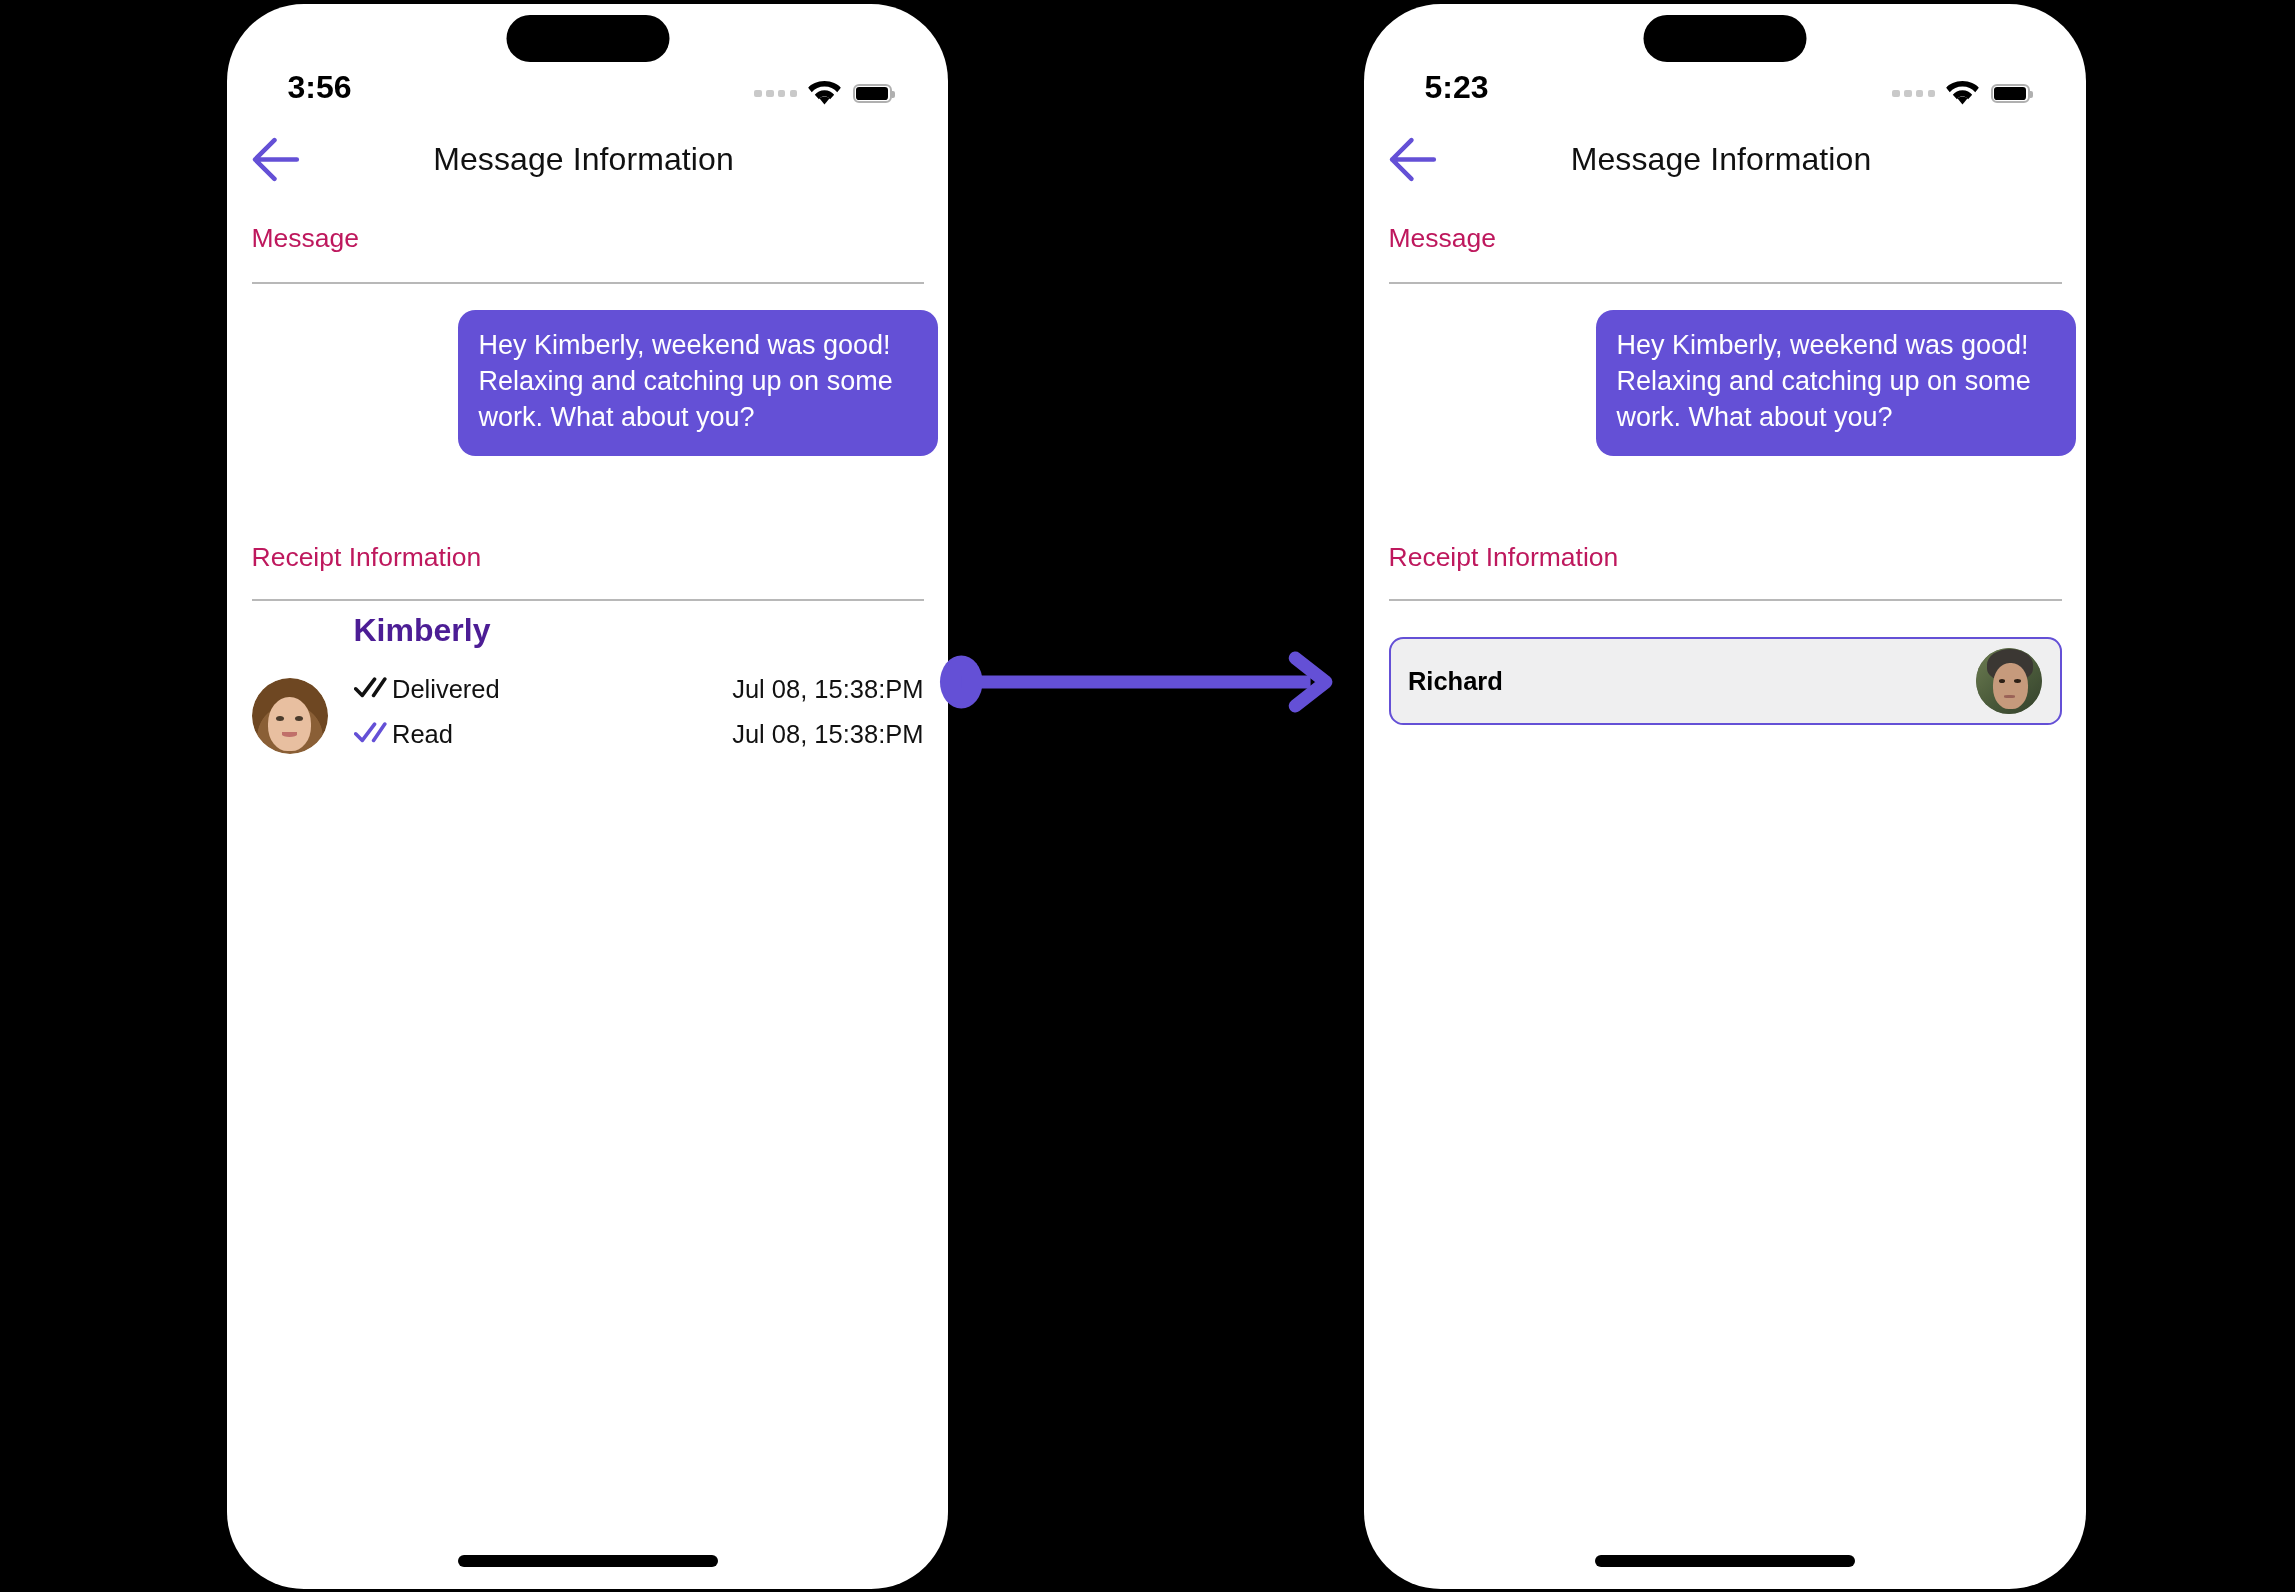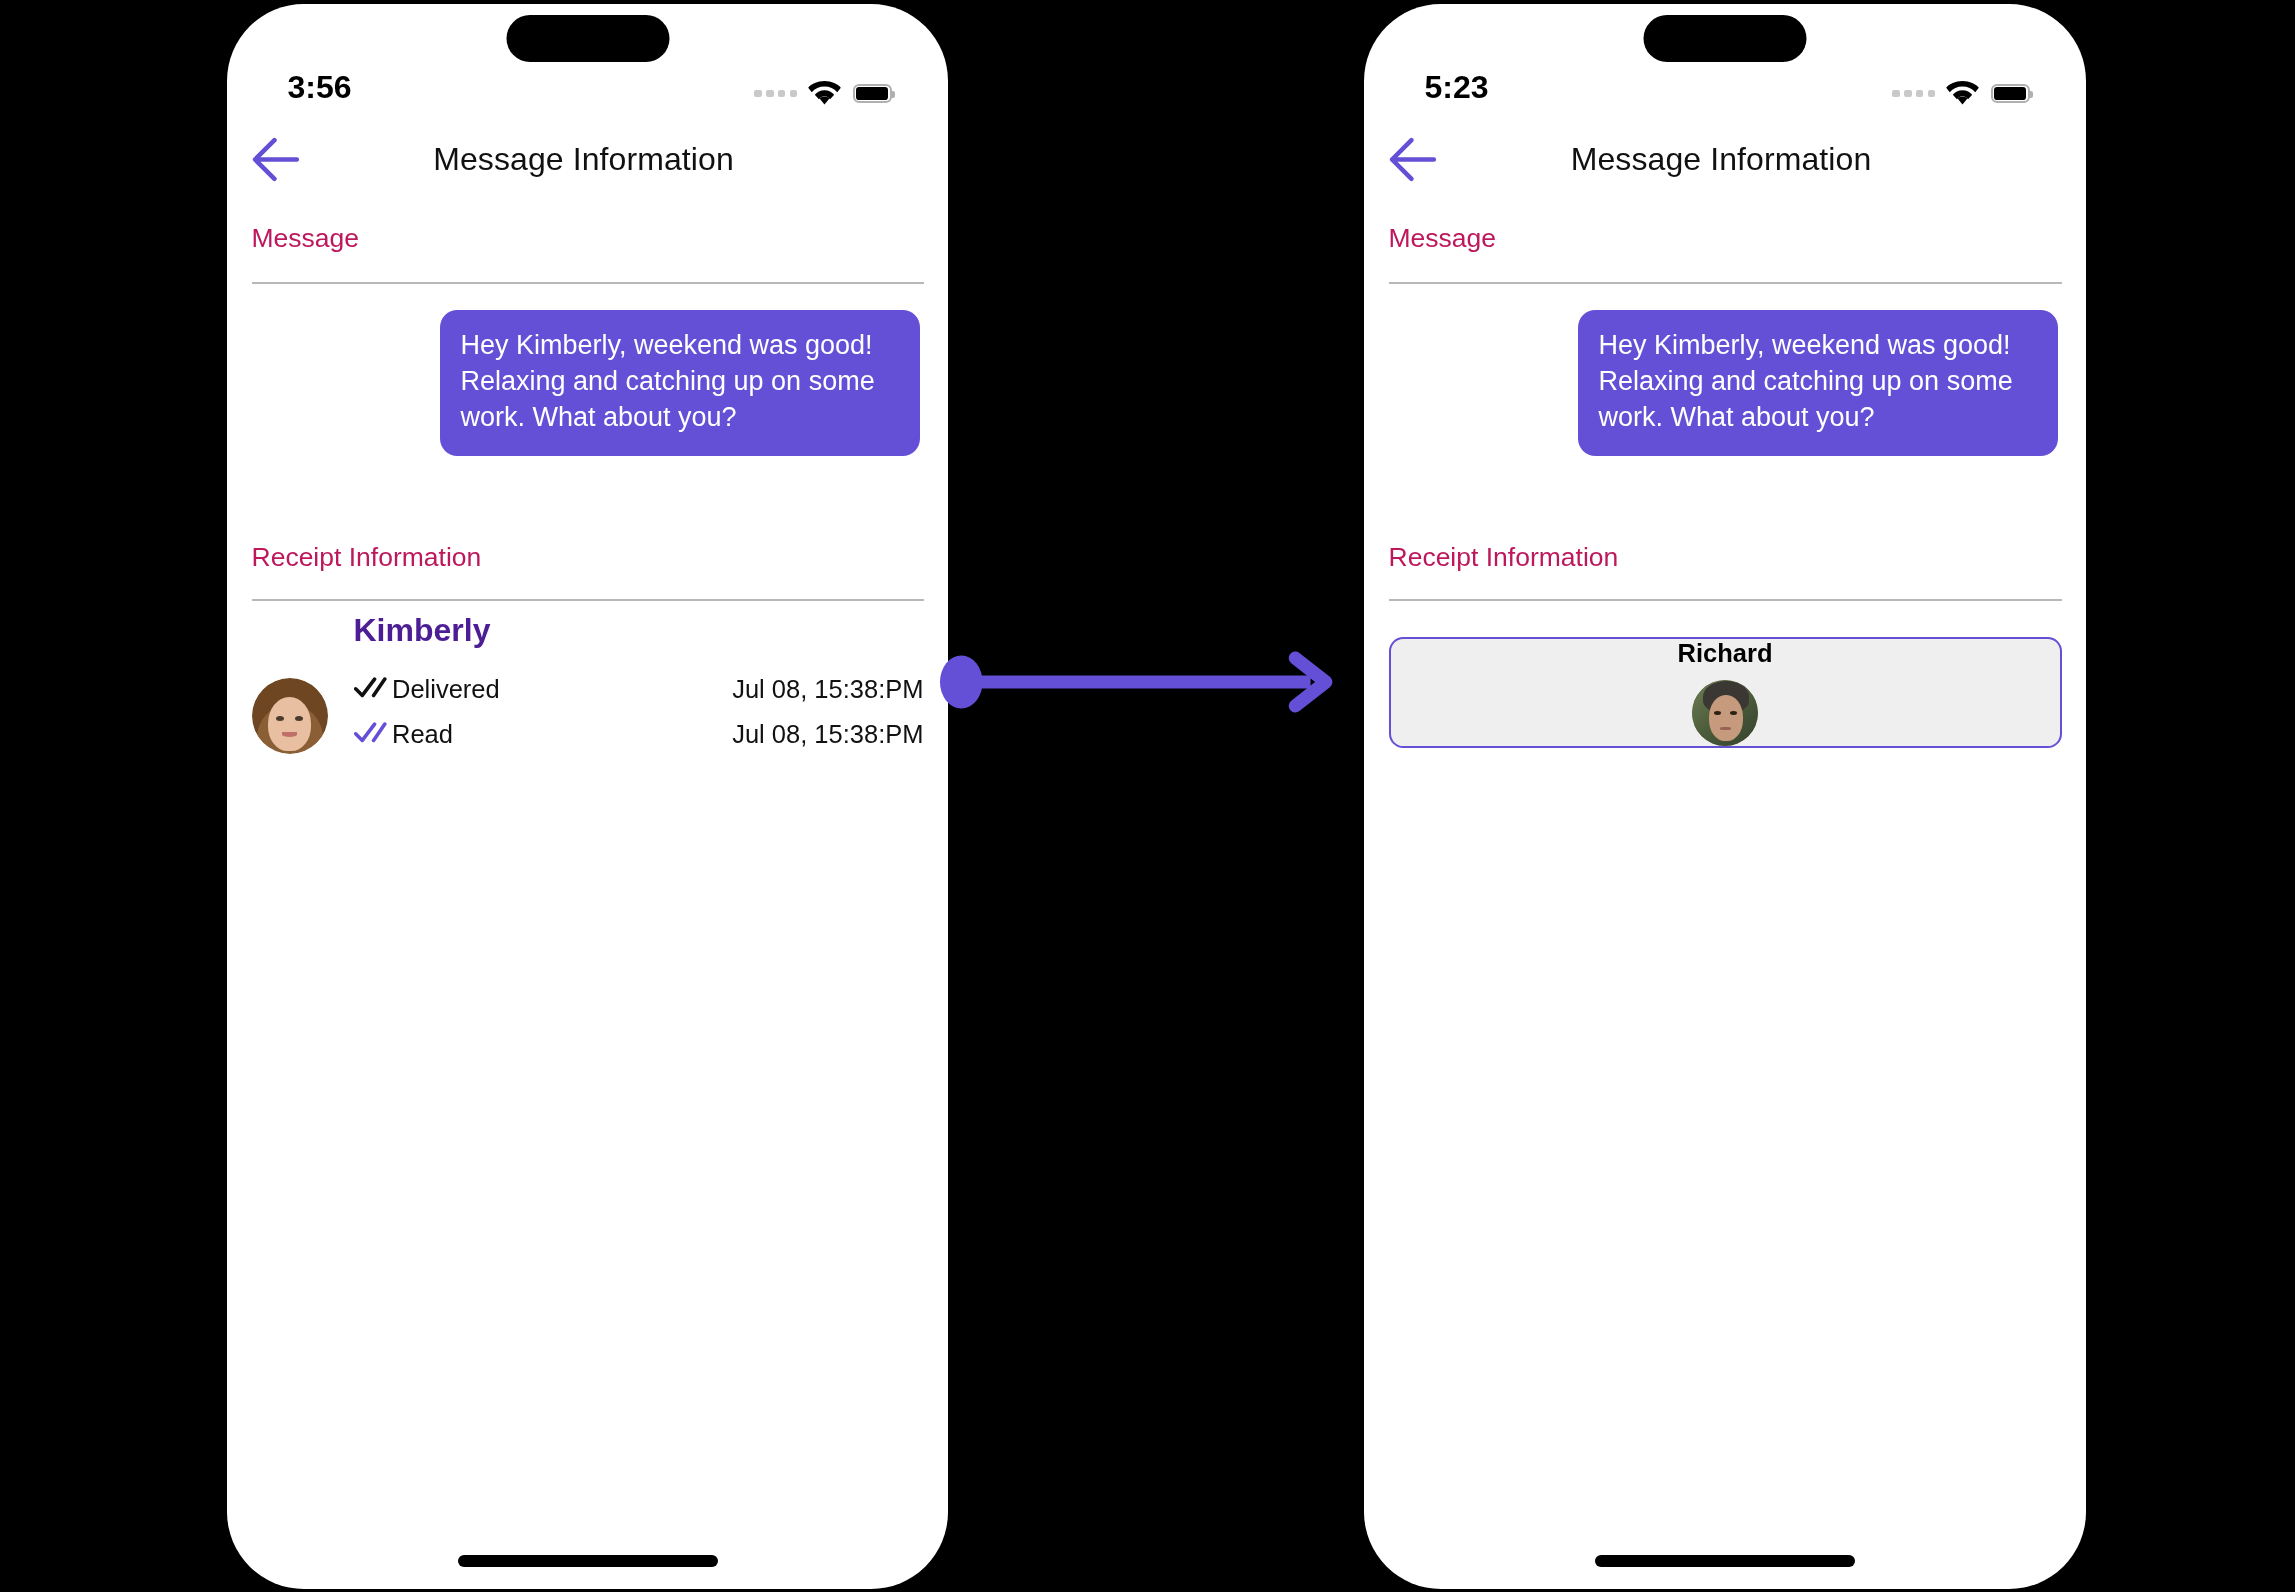--- a/index.html
+++ b/index.html
@@ -122,21 +122,21 @@
   .divider {
     position: absolute;
     left: 24.5px; right: 24.5px;
     height: 2px;
     background: #b8b8b8;
   }
 
   
   .bubble-area {
     position: absolute;
-    left: 24.5px; right: 28px;
+    left: 24.5px; right: 10px;
     top: 306px;
     display: flex;
     justify-content: flex-end;
   }
   .bubble {
     background: #6450D6;
     color: #ffffff;
     border-radius: 17.4px;
     padding: 18.4px 20.4px 19.4px 20.4px;
     font-size: 27px;
@@ -185,30 +185,29 @@
     font-size: 25.5px;
     color: #111;
     white-space: nowrap;
   }
 
   
   .contact-card {
     position: absolute;
     left: 24.5px; right: 24.5px;
     top: 633px;
-    height: 111px;
+    height: 88px;
     background: #efeff0;
     border: 2.6px solid #6450D6;
     border-radius: 14.3px;
     display: flex;
     align-items: center;
     justify-content: space-between;
     padding: 0 17.4px 0 17.4px;
     cursor: pointer;
-    flex-direction: column;
   }
   .contact-name {
     font-size: 25.5px;
     font-weight: 700;
     color: #000;
   }
   .contact-avatar {
     width: 66px; height: 66px;
     border-radius: 50%;
     overflow: hidden;

